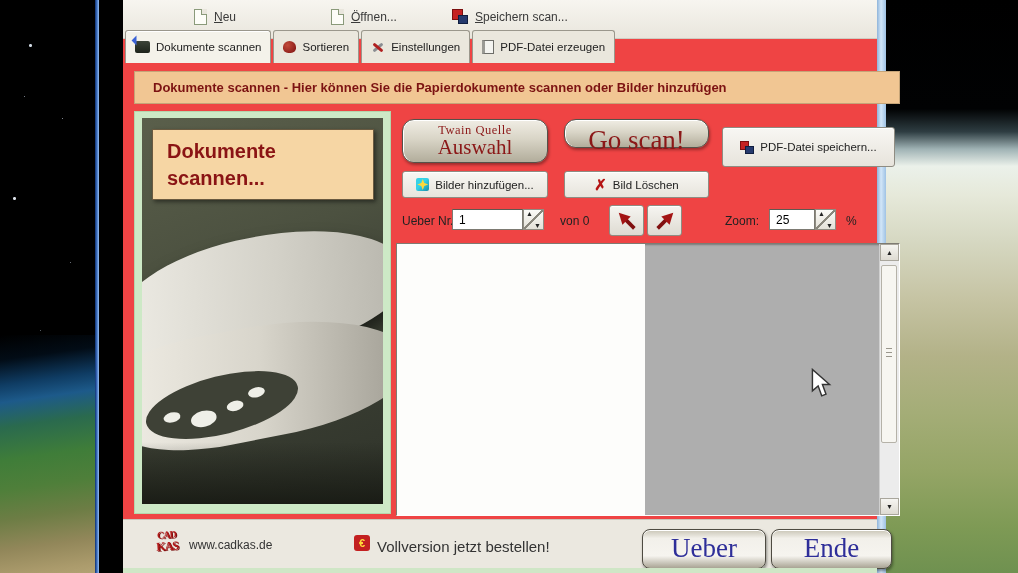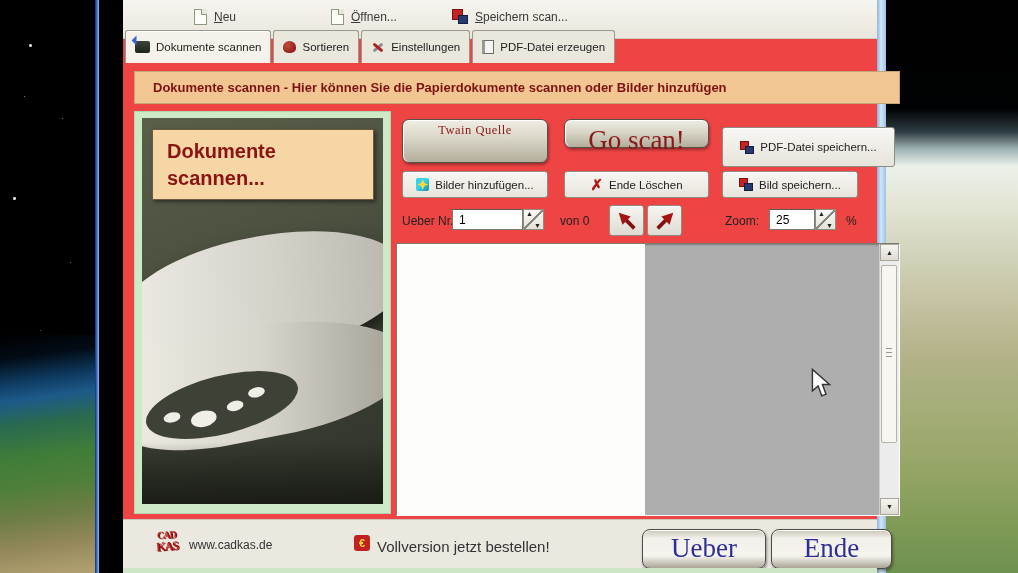--- a/index.html
+++ b/index.html
@@ -73,21 +73,21 @@
     border-radius:50%; transform:rotate(-14deg); }
   .scn-panel i { position:absolute; width:17px; height:10px; background:#efefe8; border-radius:50%; }
   .scn-panel i:nth-child(1){ left:18px; top:24px; }
   .scn-panel i:nth-child(2){ left:44px; top:30px; width:26px; height:16px; }
   .scn-panel i:nth-child(3){ left:82px; top:28px; }
   .scn-panel i:nth-child(4){ left:106px; top:20px; }
   .photo-shade { position:absolute; left:0; bottom:0; width:100%; height:62px;
     background:linear-gradient(180deg,rgba(20,22,16,0),rgba(20,22,16,.8)); }
 
   
-  .btn-big { position:absolute; border-radius:7px; border:1px solid #55524a; cursor:default;
+  .btn-big { position:absolute; border-radius:12px; border:1px solid #55524a; cursor:default;
     background:linear-gradient(180deg,#f0ede4 0%,#d9d5c7 45%,#b2ad9b 100%);
     box-shadow:inset 0 1px 0 #fff, inset 1px 0 0 #fff, 1px 2px 3px rgba(0,0,0,.35);
     color:#8b1717; font-family:"Liberation Serif", serif; text-align:center; }
   .btn-twain { left:279px; top:119px; width:146px; height:44px; padding-top:3px; }
   .btn-twain .l1 { font-size:12.5px; letter-spacing:.5px; }
   .btn-twain .l2 { font-size:21px; margin-top:-3px; }
   .btn-goscan { left:441px; top:119px; width:145px; height:29px; font-size:27px; line-height:41px; }
 
   
   .btn-sm { position:absolute; background:linear-gradient(180deg,#f8f7f3,#e7e4dc); border:1px solid #8f8c82;
@@ -216,43 +216,37 @@
           <div class="photo-shade"></div>
           <div class="photo-note">
             <div>Dokumente</div>
             <div>scannen...</div>
           </div>
         </div>
       </div>
 
       <div class="btn-big btn-twain">
         <div class="l1">Twain Quelle</div>
+        <div class="l2">Auswahl</div>
       </div>
       <div class="btn-big btn-goscan">Go scan!</div>
       <div class="btn-sm" style="left:599px; top:127px; width:173px; height:40px">
         <span class="icon-pdfsave">
             <i class="rp"></i>
             <i class="fd"></i>
           </span>
         <span>PDF-Datei speichern...</span>
       </div>
       <div class="btn-sm" style="left:279px; top:171px; width:146px; height:27px">
         <span class="icon-addimg"></span>
         <span>Bilder hinzufügen...</span>
       </div>
       <div class="btn-sm" style="left:441px; top:171px; width:145px; height:27px">
         <span class="icon-cross">✗</span>
-        <span>Ende Löschen</span>
-      </div>
-      <div class="btn-sm" style="left:599px; top:171px; width:136px; height:27px">
-        <span class="icon-pdfsave">
-            <i class="rp"></i>
-            <i class="fd"></i>
-          </span>
-        <span>Bild speichern...</span>
+        <span>Bild Löschen</span>
       </div>
 
       <div class="lbl" style="left:279px; top:214px">Ueber Nr.</div>
       <input class="spinedit" style="left: 329px; top: 209px; width: 71px;" value="1">
       <div class="spinner" style="left:400px; top:209px">
         <span class="su">▲</span>
         <span class="sd">▼</span>
       </div>
       <div class="lbl" style="left:437px; top:214px">von 0</div>
 

